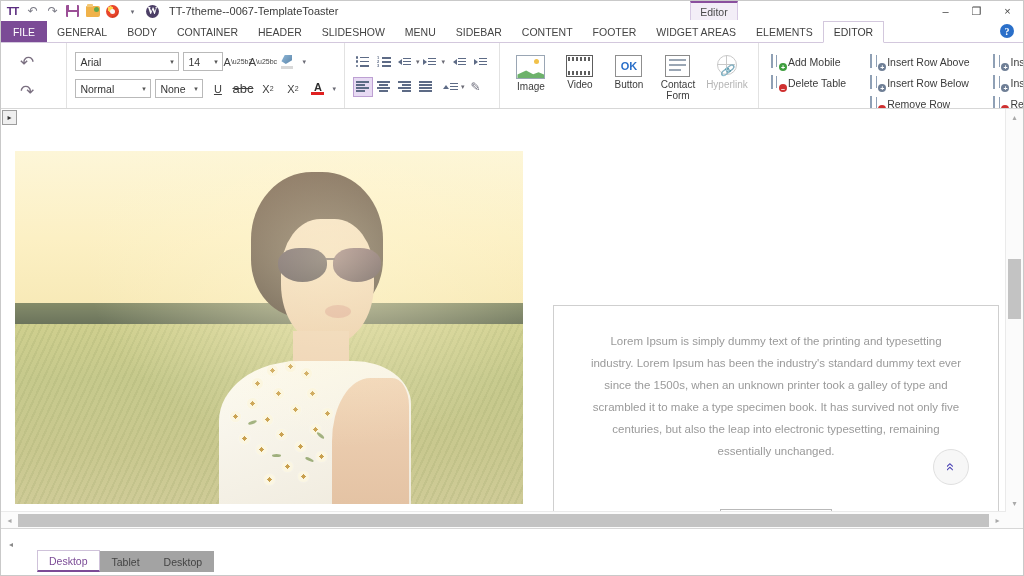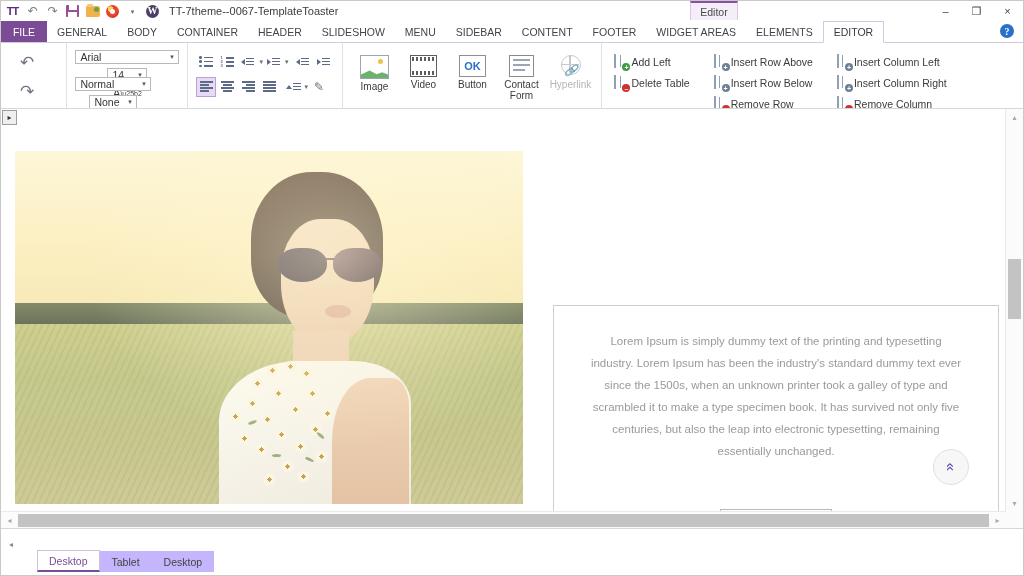--- a/index.html
+++ b/index.html
@@ -69,21 +69,21 @@
   .grp-body{flex:1;display:flex;align-items:flex-start;}
   .grp-label{height:13px;text-align:center;font-size:9.5px;color:#8d8d8d;line-height:13px;}
 
   
   .ur{display:flex;flex-direction:column;justify-content:flex-start;gap:2px;padding-top:2px;}
   .ur-btn{width:34px;height:25px;display:flex;align-items:center;justify-content:center;
           font-size:17px;color:#7a6f80;cursor:pointer;border:1px solid transparent;}
   .ur-label{display:flex;gap:4px;justify-content:center;}
 
   
-  .frow{display:flex;align-items:center;gap:4px;height:23px;flex-direction:column;}
+  .frow{display:flex;align-items:center;gap:4px;height:23px;}
   .combo{height:19px;border:1px solid #b9b9b9;background:#fff;display:flex;align-items:center;
          padding:0 0 0 4px;font-size:10.5px;color:#333;box-sizing:border-box;cursor:pointer;}
   .combo .cv{flex:1;white-space:nowrap;overflow:hidden;}
   .combo .cc{width:13px;text-align:center;font-size:7px;color:#555;}
   .ibtn{width:19px;height:19px;display:flex;align-items:center;justify-content:center;
         font-size:11px;color:#3f3f3f;cursor:pointer;border:1px solid transparent;}
   .sup{font-size:7px;vertical-align:super;}
   .sub-g{font-size:7px;vertical-align:sub;}
   .hl-ico{width:15px;height:15px;position:relative;}
   .hl-ico:before{content:"";position:absolute;left:1px;top:1px;width:11px;height:9px;
@@ -234,21 +234,21 @@
        border-top:1px solid #eaeaea;display:flex;align-items:center;}
   .hsb .ar{width:17px;text-align:center;font-size:8px;color:#a9a9a9;cursor:pointer;}
   .hsb .thumb{position:absolute;left:17px;right:17px;top:2px;height:13px;background:#c3c3c3;cursor:pointer;}
   .hsb-corner{position:absolute;right:0;bottom:0;width:17px;height:17px;background:#fbfbfb;}
 
   
   .bottom{position:absolute;left:0;right:0;bottom:0;height:46px;background:#fff;
           border-top:1px solid #d7d7d7;}
   .devtabs{position:absolute;left:36px;bottom:3px;display:flex;align-items:flex-end;}
   .dtab{height:19px;padding:0 11px;display:flex;align-items:center;font-size:10.5px;
-        color:#444;cursor:pointer;background:#c4b5fd;border:1px solid transparent;}
+        color:#444;cursor:pointer;background:#a3a3a3;border:1px solid transparent;}
   .dtab.active{background:#fff;border:1px solid #cfc2da;border-bottom:2px solid #7b4b96;
                color:#7b4b96;}
   .scrollleft{position:absolute;left:3px;bottom:24px;width:14px;height:14px;
               display:flex;align-items:center;justify-content:center;font-size:8px;
               color:#8a8a8a;cursor:pointer;}
 </style>
 </head>
 <body>
 
 <div class="app">
@@ -537,21 +537,21 @@
         </div>
       </div>
       <div class="grp-label">&nbsp;</div>
     </div>
 
     <div class="grp" style="padding-left:8px;border-right:none;">
       <div class="grp-body" style="gap:16px;padding-top:4px;">
         <div class="tbl-col">
           <div class="tbl-item">
             <span class="tgwrap"><span class="tg fill"></span><span class="badge g">+</span></span>
-            <span class="cap">Add Left</span>
+            <span class="cap">Add Mobile</span>
           </div>
           <div class="tbl-item">
             <span class="tgwrap"><span class="tg fill"></span><span class="badge r">–</span></span>
             <span class="cap">Delete Table</span>
           </div>
         </div>
         <div class="tbl-col">
           <div class="tbl-item">
             <span class="tgwrap"><span class="tg"></span><span class="badge p">+</span></span>
             <span class="cap">Insert Row Above</span>

